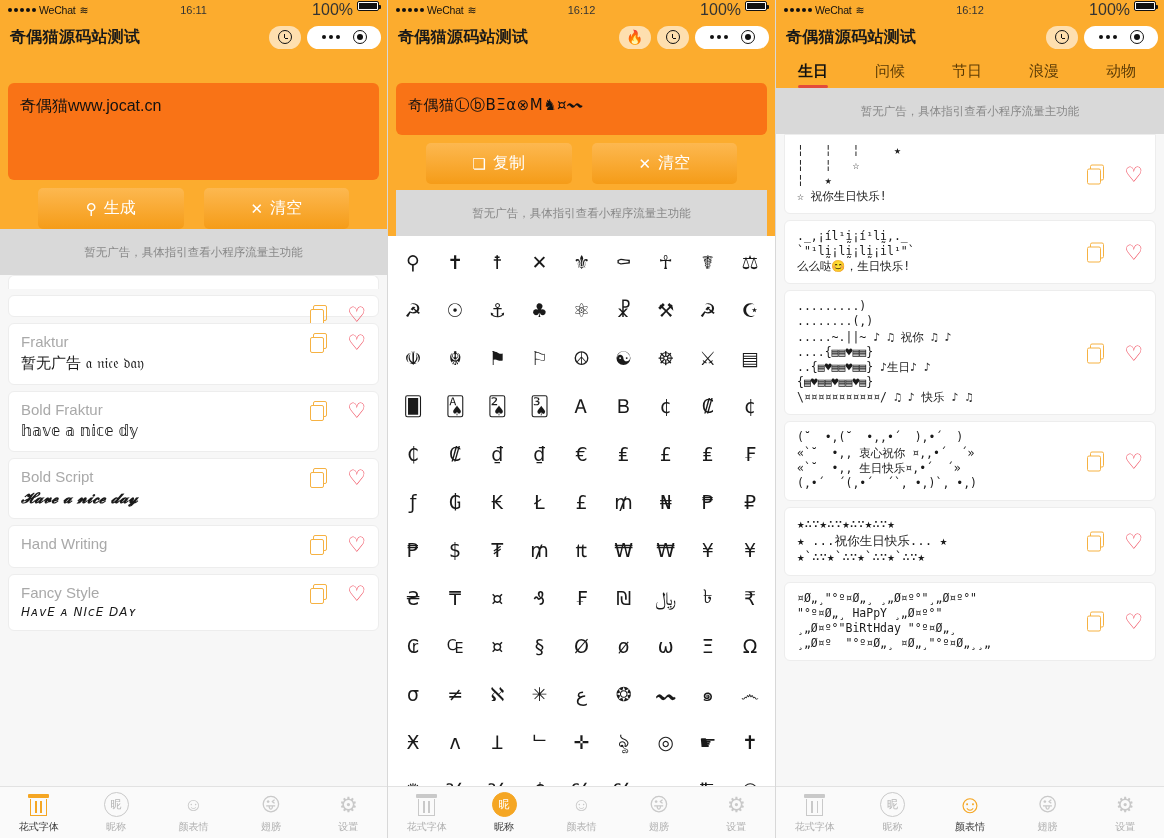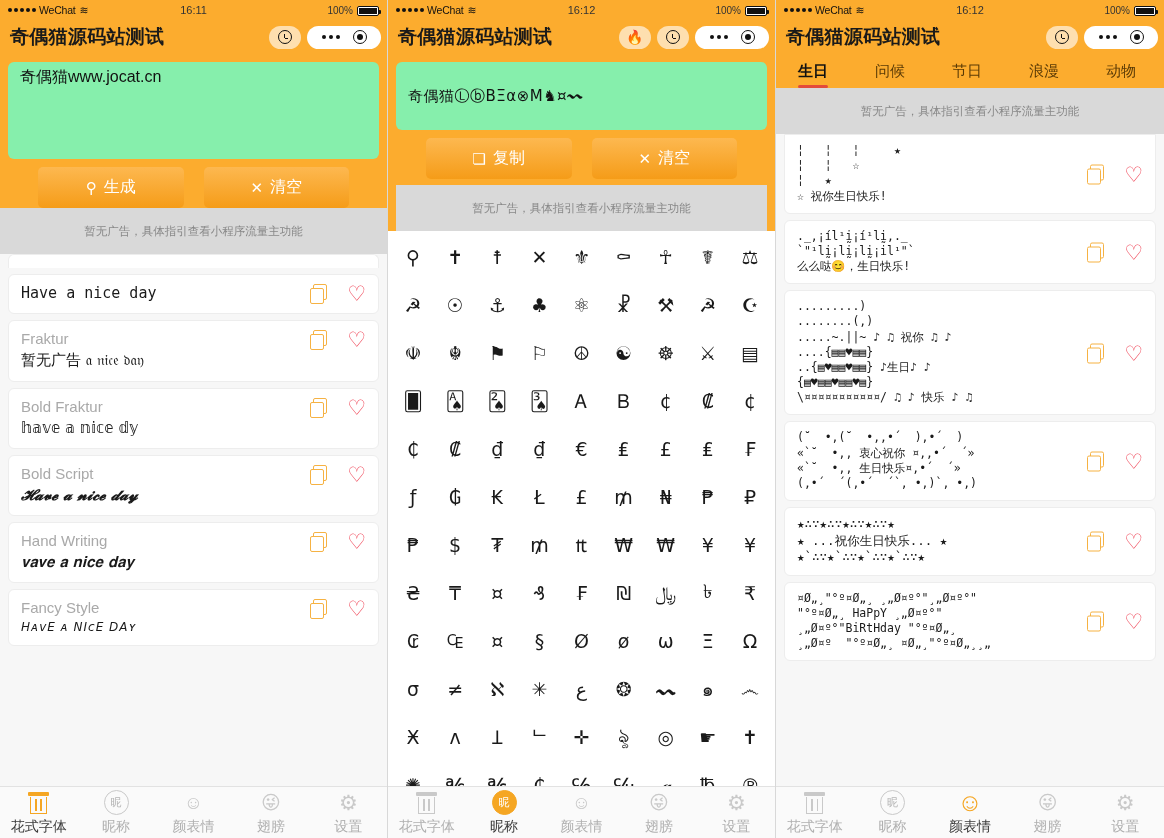--- a/index.html
+++ b/index.html
@@ -31,41 +31,41 @@
   }
   .sb-left { display: flex; align-items: center; gap: 3px; }
   .dots { display: flex; gap: 2px; align-items: center; }
   .dots i { width: 4px; height: 4px; border-radius: 50%; background: #111; display: block; }
   .sb-carrier { font-size: 10.5px; letter-spacing: -.2px; }
   .wifi { font-size: 11px; margin-left: 1px; }
   .sb-time {
     position: absolute; left: 0; right: 0; text-align: center;
     font-size: 11px; color: #333; pointer-events: none;
   }
-  .sb-right { margin-left: auto; display: flex; align-items: flex-end; gap: 4px; font-size: 10px; color: #333;}
+  .sb-right { margin-left: auto; display: flex; align-items: flex-start; gap: 4px; font-size: 16px; color: #333;}
   .battery {
     width: 22px; height: 10px; border: 1px solid #111; border-radius: 2px;
     position: relative; background: #fff;
   }
   .battery::after {
     content: ""; position: absolute; right: -3px; top: 3px;
     width: 2px; height: 4px; background: #111; border-radius: 0 1px 1px 0;
   }
   .battery i { position: absolute; left: 1px; top: 1px; bottom: 1px; width: 18px; background: #111; display: block;}
 
   
   .navbar {
     height: 34px; flex: 0 0 34px;
     background: #FCAC2E;
     display: flex; align-items: center;
     padding: 0 6px 0 10px;
     position: relative;
   }
   .nav-title {
-    font-size: 19px; font-weight: bold; color: #1a1a1a;
+    font-size: 16px; font-weight: bold; color: #1a1a1a;
     letter-spacing: .3px;
   }
   .nav-caps { margin-left: auto; display: flex; align-items: center; gap: 6px; }
   .cap-round {
     width: 32px; height: 23px; border-radius: 12px;
     background: rgba(255,255,255,.62);
     display: flex; align-items: center; justify-content: center;
   }
   .cap-flame { background: rgba(255,255,255,.62); }
   .cap-pill {
@@ -100,26 +100,26 @@
   .tab.active::after {
     content: ""; position: absolute; left: 12px; right: 12px; bottom: 0;
     height: 3px; background: #e34b3b; border-radius: 2px;
   }
 
   
   .editor {
     background: #FCAC2E; flex: 0 0 auto; padding: 8px 8px 0 8px;
   }
   .input-box {
-    background: #86efac; border-radius: 6px; width: 100%;
-    padding: 4px 12px; font-size: 16px; color: #111;
-    line-height: 1.35; overflow: hidden;
+    background: #f97316; border-radius: 6px; width: 100%;
+    padding: 12px 12px; font-size: 16px; color: #111;
+    line-height: 1.35; overflow: hidden; margin-top: 21px;
   }
   .input-box.tall { height: 97px; }
-  .input-box.short { height: 68px; display: flex; align-items: center; }
+  .input-box.short { height: 52px; display: flex; align-items: flex-start; }
   .symbol-run { font-family: "DejaVu Sans", sans-serif; font-size: 15px; letter-spacing: .5px;}
   .btnrow { display: flex; gap: 20px; padding: 8px 30px 0 30px; }
   .abtn {
     flex: 1; height: 41px; border-radius: 5px;
     background: linear-gradient(180deg,#FDB850 0%,#F59C18 100%);
     color: #fff; font-size: 16px;
     display: flex; align-items: center; justify-content: center; gap: 7px;
     border: none;
   }
   .abtn .gl { font-size: 15px; }
@@ -178,21 +178,21 @@
   .tabbar {
     flex: 0 0 52px; height: 52px; background: #fafafa;
     border-top: 1px solid #e2e2e2;
     display: flex; align-items: center;
   }
   .tbitem {
     flex: 1; display: flex; flex-direction: column; align-items: center;
     justify-content: center; gap: 2px;
   }
   .tb-ico { height: 27px; display: flex; align-items: center; justify-content: center; }
-  .tb-label { font-size: 14px; color: #b0b0b0; }
+  .tb-label { font-size: 10px; color: #b0b0b0; }
   .tbitem.active .tb-label { color: #3b3b3b; }
   .ring {
     width: 25px; height: 25px; border-radius: 50%; border: 1.6px solid #c9c9c9;
     display: flex; align-items: center; justify-content: center;
     font-size: 11px; color: #b5b5b5;
   }
   .ring.on { background: #F5A623; border-color: #F5A623; color: #fff; }
   .smiley { font-size: 19px; color: #c9c9c9; line-height: 1; }
   .smiley.on { color: #F5A623; }
   .trash {
@@ -277,21 +277,20 @@
           <span>清空</span>
         </button>
       </div>
     </div>
     <div class="adbar">暂无广告，具体指引查看小程序流量主功能</div>
 
     <div class="scroll">
       <div class="partial-card"></div>
 
       <div class="card">
-        <div class="card-sample" style="font-family:'DejaVu Sans Mono',monospace;">Have a nice day</div>
         <div class="card-actions">
           <span class="copy-ic"></span>
           <span class="heart-ic">♡</span>
         </div>
       </div>
 
       <div class="card">
         <div class="card-head">Fraktur</div>
         <div class="card-sample">暂无广告 𝔞 𝔫𝔦𝔠𝔢 𝔡𝔞𝔶</div>
         <div class="card-actions">
@@ -313,21 +312,20 @@
         <div class="card-head">Bold Script</div>
         <div class="card-sample" style="font-style:italic;font-weight:bold;">𝓗𝓪𝓿𝓮 𝓪 𝓷𝓲𝓬𝓮 𝓭𝓪𝔂</div>
         <div class="card-actions">
           <span class="copy-ic"></span>
           <span class="heart-ic">♡</span>
         </div>
       </div>
 
       <div class="card">
         <div class="card-head">Hand Writing</div>
-        <div class="card-sample" style="font-style:italic;">𝐯𝐚𝐯𝐞 𝐚 𝐧𝐢𝐜𝐞 𝐝𝐚𝐲</div>
         <div class="card-actions">
           <span class="copy-ic"></span>
           <span class="heart-ic">♡</span>
         </div>
       </div>
 
       <div class="card">
         <div class="card-head">Fancy Style</div>
         <div class="card-sample" style="font-size:12px;letter-spacing:1px;font-style:italic;">HᴀᴠE ᴀ NIᴄE DAʏ</div>
         <div class="card-actions">

